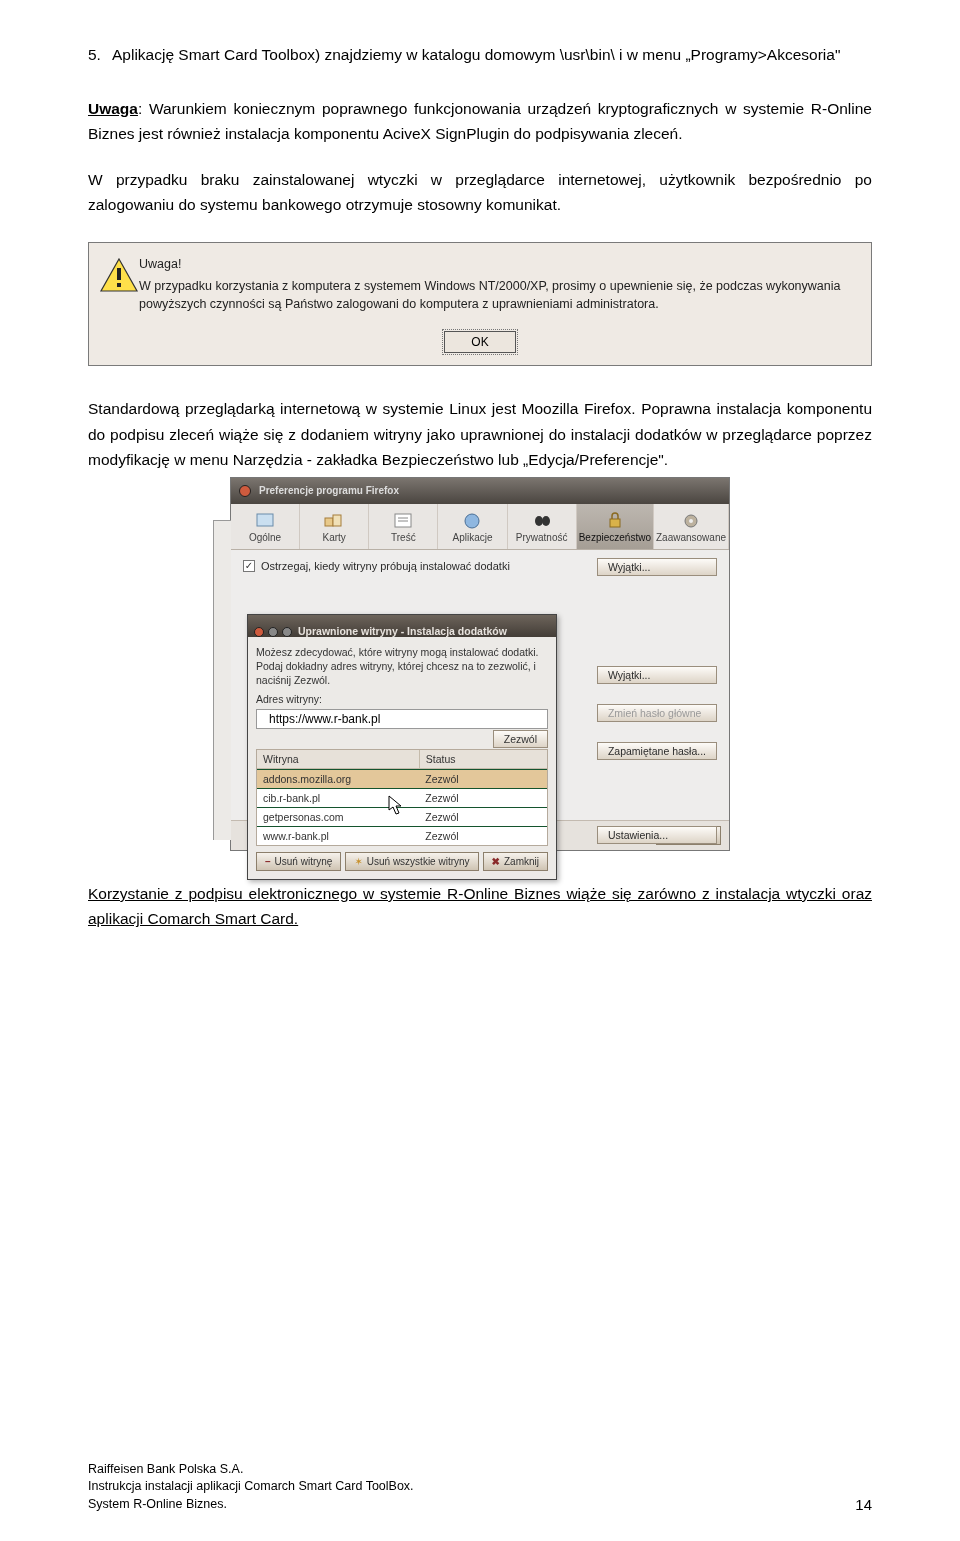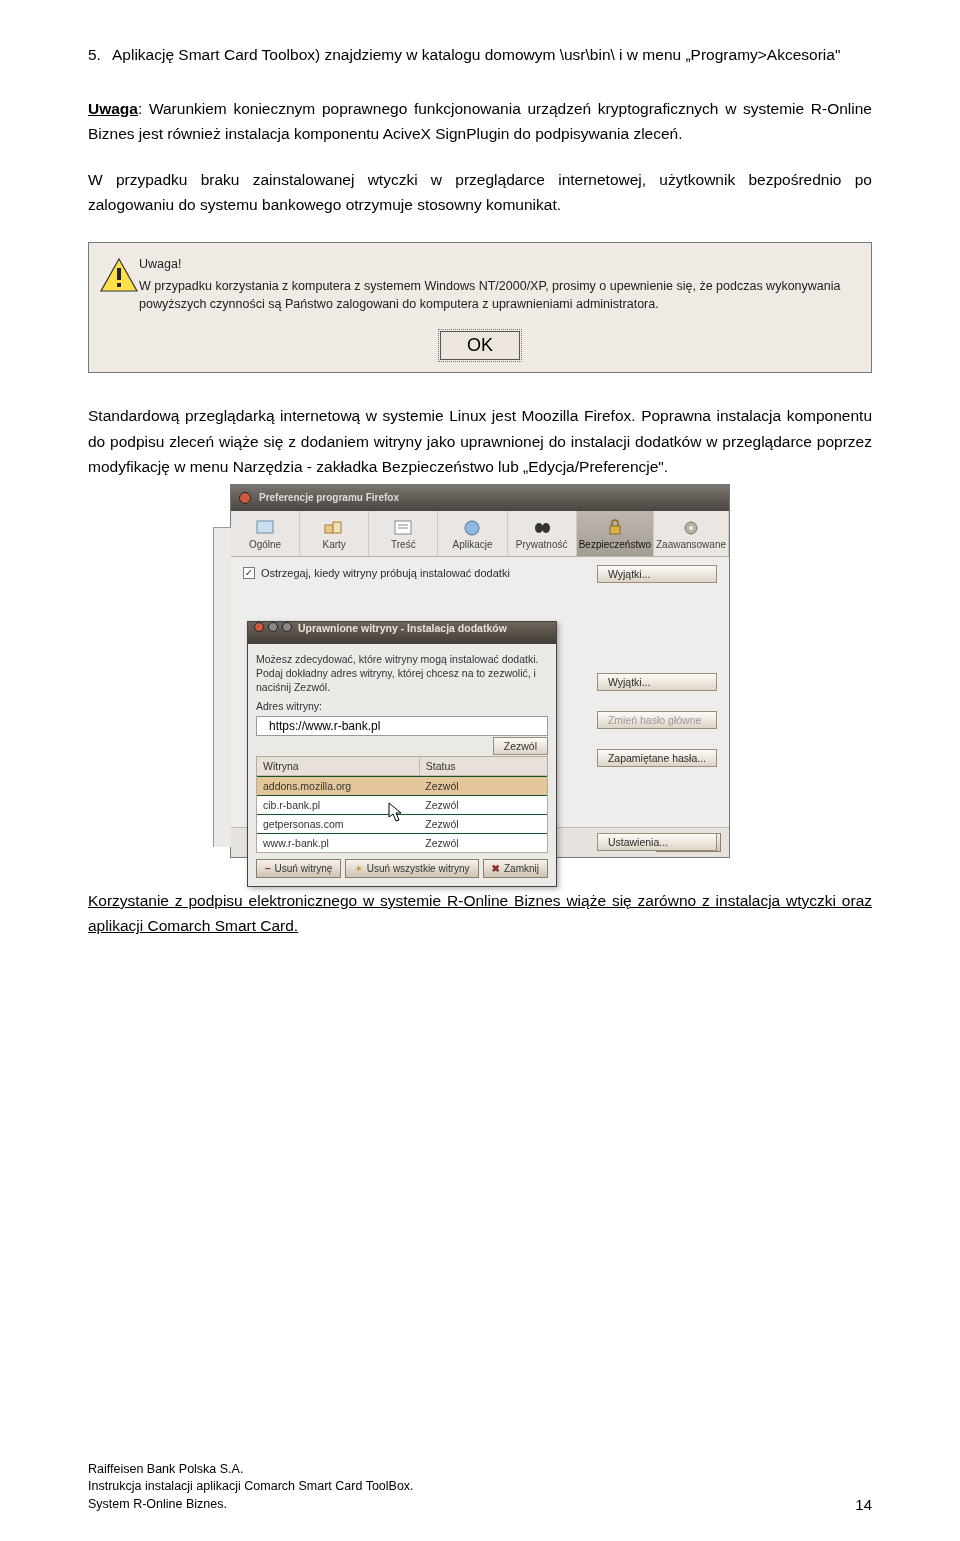--- a/index.html
+++ b/index.html
@@ -26,21 +26,21 @@
     border: 1px solid #7a7a7a;
     background: #efeae4;
     font-size: 12.5px;
   }
   .dlg1-body { display: flex; padding: 12px 16px 10px 10px; }
   .dlg1-text { flex: 1; line-height: 1.45; color: #222; }
   .dlg1-text .t-title { margin-bottom: 4px; }
   .dlg1-btnrow { text-align: center; padding: 8px 0 12px 0; }
   .dlg1-btn {
     display: inline-block; border: 1px solid #555; outline: 1.5px dotted #777;
-    outline-offset: 1px; background: #ece6de; padding: 3px 26px; font-size: 18px; text-align: center;
+    outline-offset: 1px; background: #ece6de; padding: 3px 26px; font-size: 12px; text-align: center;
   }
 
   .warn-tri { width:40px; height:40px; }
 
   
   .fx-wrap { width: 500px; margin: 4px auto 10px auto; border: 1px solid #777; background: #eeedec; font-size: 11px; color: #2b2b2b; position: relative; }
   .fx-left-sliver { position:absolute; left:-18px; top:42px; width:18px; height:320px; background:#eceae7; border-left:1px solid #999; border-top:1px solid #999; }
   .fx-titlebar { height: 26px; background: linear-gradient(#7b756f,#4a4540); color:#ddd; display:flex; align-items:center; padding:0 8px; }
   .fx-title-dot { width:12px;height:12px;border-radius:50%;background:#cf5b3e;border:1px solid #222;margin-right:8px; }
   .fx-title-text { font-weight:bold; font-size:10px; }
@@ -54,21 +54,21 @@
   .fx-chk.on::after { content:"✓"; font-size:10px; color:#333; }
   .btn-bevel { background:linear-gradient(#fdfbf8,#ddd4c7); border:1px solid #9a8e7d; padding:2px 10px; font-size:10.5px; }
   .btn-bevel.disabled { color:#9a9a9a; }
 
   
   .wl-dialog {
     position:absolute; left:16px; top:64px; width:310px;
     border:1px solid #444; background:#eceae7;
     box-shadow:2px 2px 5px rgba(0,0,0,0.3);
   }
-  .wl-titlebar { height:22px; background:linear-gradient(#6d645b,#433d37); color:#e8e3de; display:flex; align-items:flex-start; padding:0 6px; font-size:10.5px; font-weight:bold; }
+  .wl-titlebar { height:22px; background:linear-gradient(#6d645b,#433d37); color:#e8e3de; display:flex; align-items:flex-end; padding:0 6px; font-size:10.5px; font-weight:bold; }
   .wl-titlebar .dots { display:flex; gap:4px; margin-right:6px; }
   .wl-titlebar .dots span { width:10px;height:10px;border-radius:50%;border:1px solid #222; }
   .wl-titlebar .d1{background:#cf5b3e;} .wl-titlebar .d2{background:#888;} .wl-titlebar .d3{background:#888;}
   .wl-body { padding:8px; font-size:10.5px; color:#333; }
   .wl-field { display:flex; align-items:center; gap:6px; margin:4px 0; }
   .wl-input { flex:1; border:1px solid #999; background:#fff; padding:2px 12px; font-size:12px; }
   .wl-allowbtn { text-align:right; margin:2px 0 4px 0; }
   .wl-table { border:1px solid #b5aa9c; background:#fff; font-size:10.5px; }
   .wl-th { display:flex; background:#e7e1d9; border-bottom:1px solid #c5bbab; }
   .wl-th div { padding:3px 6px; }

